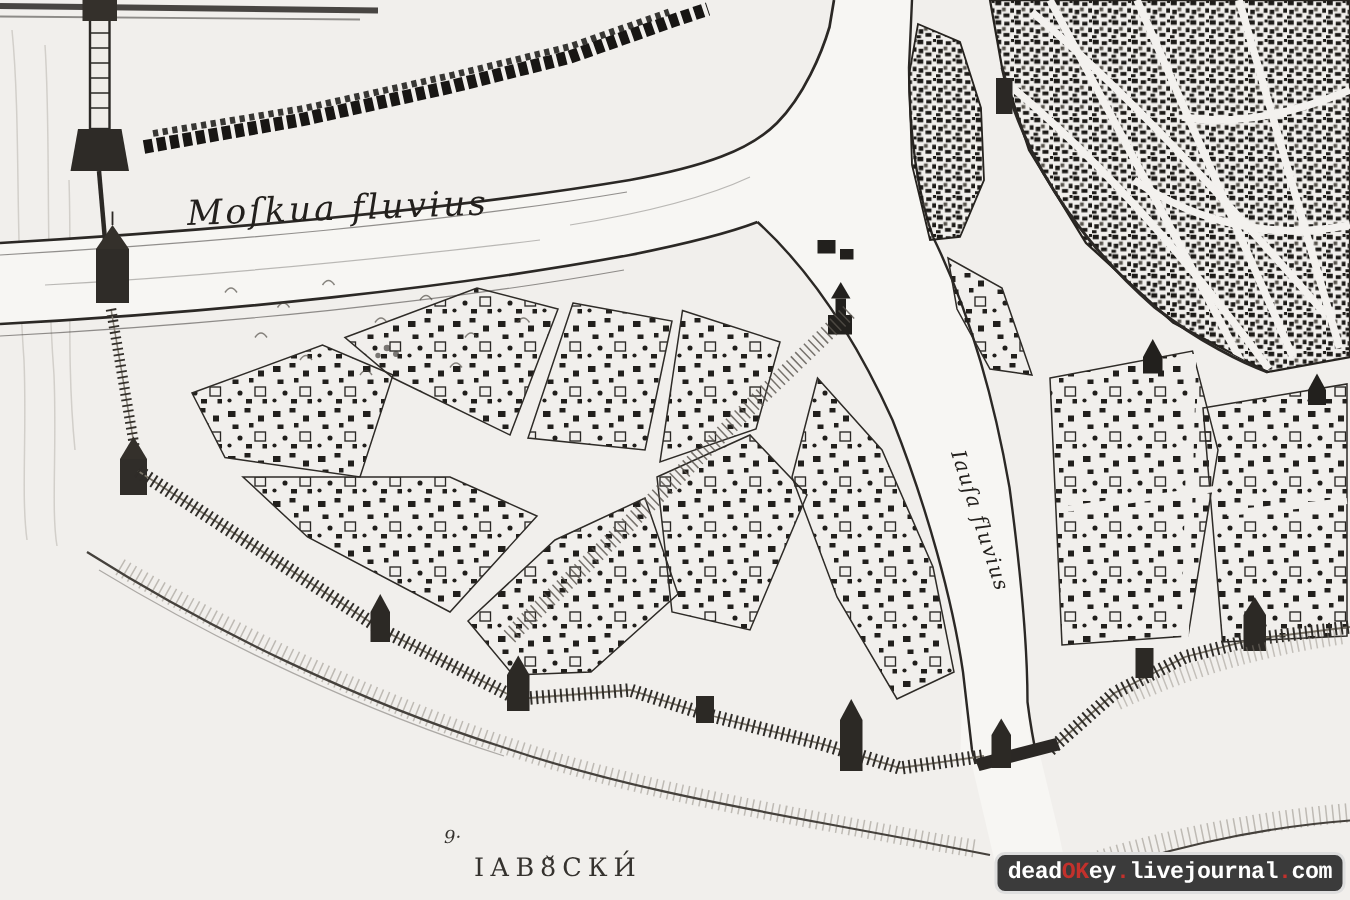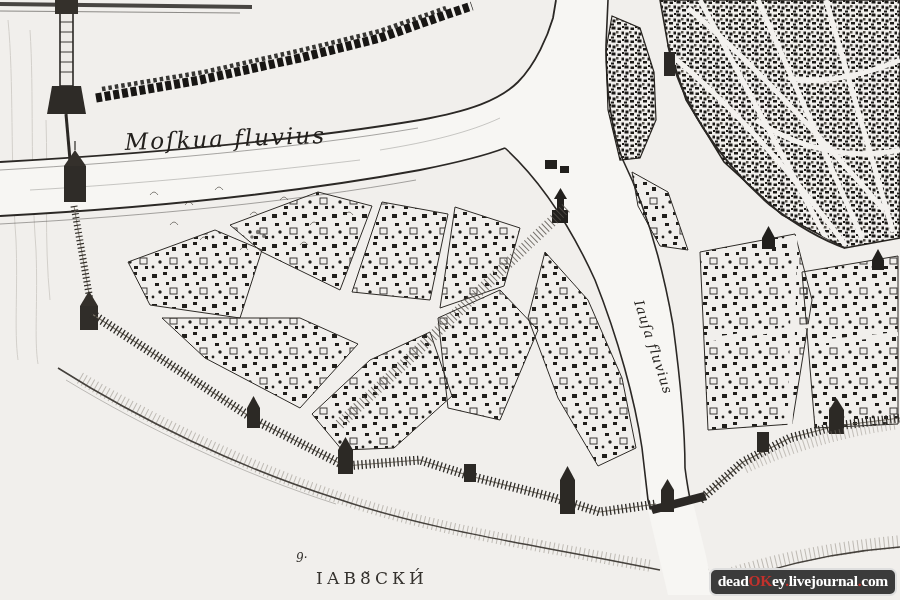--- a/index.html
+++ b/index.html
@@ -10,21 +10,21 @@
   }
   svg{display:block}
   .lbl-main{font-family:"DejaVu Serif",serif;font-style:italic;font-size:23px;fill:#23201d;letter-spacing:2px;}
   .lbl-side{font-family:"DejaVu Serif",serif;font-style:italic;font-size:13.5px;fill:#23201d;letter-spacing:1px;}
   .lbl-district{font-family:"DejaVu Serif",serif;font-size:17px;fill:#35322e;letter-spacing:4px;}
   .lbl-marker{font-family:"DejaVu Serif",serif;font-style:italic;font-size:12px;fill:#35322e;}
   .watermark{
     position:absolute;right:3px;bottom:4px;
     background:#3b3b3b;border:2px solid #dedede;border-radius:7px;
     padding:1px 7px 3px 7px;
-    font-family:Liberation Serif, serif;font-weight:bold;font-size:15.5px;
+    font-family:Liberation Mono, monospace;font-weight:bold;font-size:15.5px;
     letter-spacing:-0.3px;line-height:20px;white-space:nowrap;
   }
   .wm-w{color:#ffffff}
   .wm-r{color:#c2312c}
 </style>
 </head>
 <body>
 
 <div class="stage">
 <svg viewBox="0 0 900 600" width="900" height="600">

